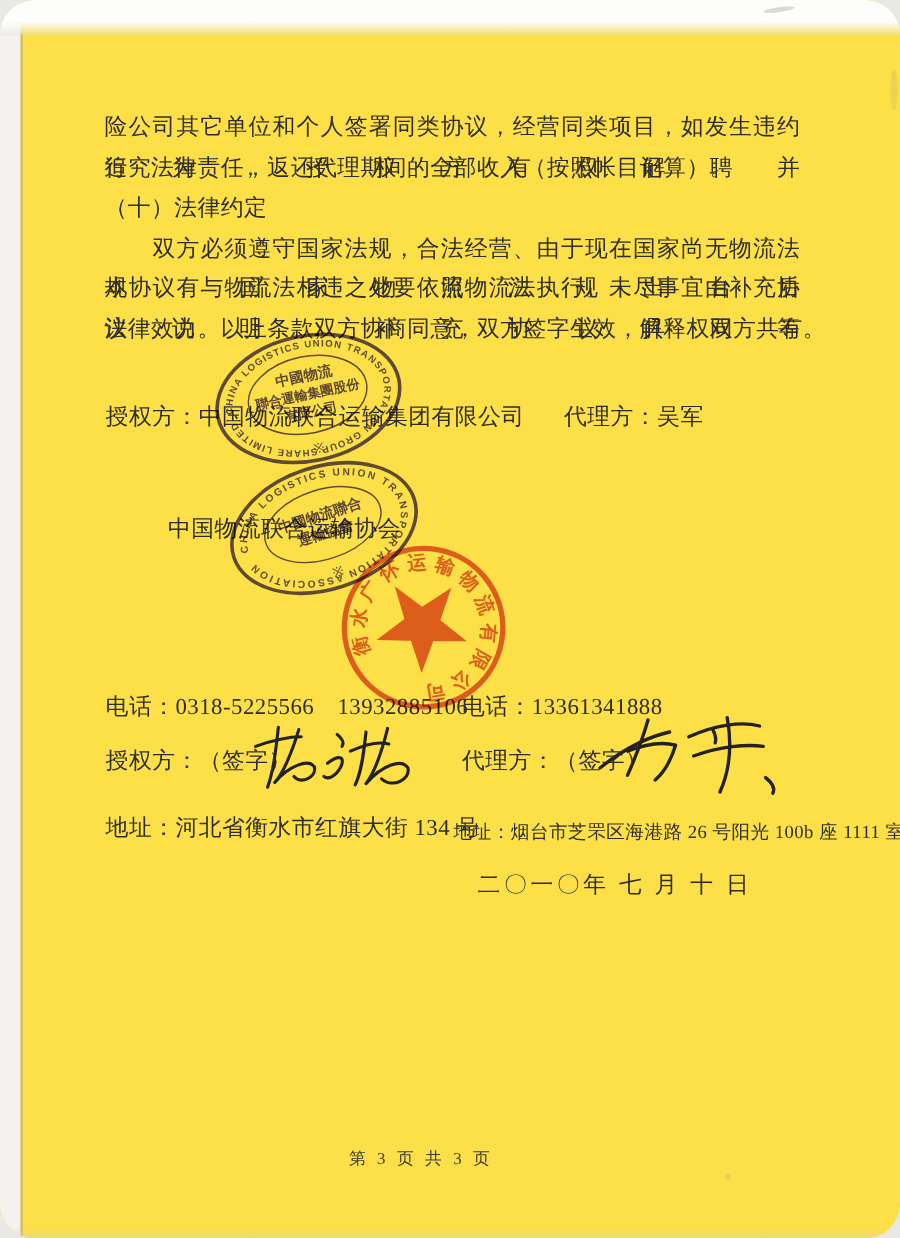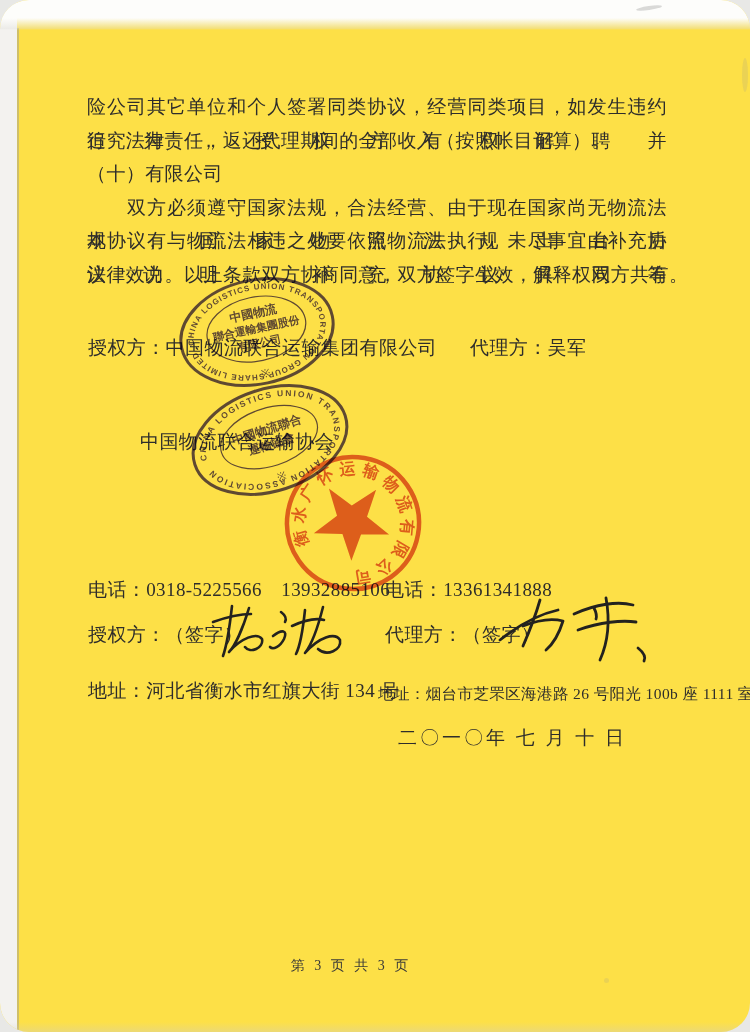--- a/index.html
+++ b/index.html
@@ -42,21 +42,21 @@
   <div class="edge-left-line"></div>
   <div class="edge-top"></div>
   <div class="edge-bottom"></div>
   <div class="smudge sm1"></div>
   <div class="smudge sm2"></div>
   <div class="smudge sm3"></div>
 
   <div class="para">
     <div class="ln just">险公司其它单位和个人签署同类协议，经营同类项目，如发生违约行为，授权方有权解聘并</div>
     <div class="ln">追究法律责任，返还代理期间的全部收入（按照帐目记算）。</div>
-    <div class="ln">（十）有限公司</div>
+    <div class="ln">（十）法律约定</div>
     <div class="ln just">　　双方必须遵守国家法规，合法经营、由于现在国家尚无物流法规，国家物流法规出台后</div>
     <div class="ln just">本协议有与物流法相违之处要依照物流法执行。未尽事宜由补充协议说明，补充协议具同等</div>
     <div class="ln">法律效力。以上条款双方协商同意，双方签字生效，解释权双方共有。</div>
   </div>
 
   <div class="tline" style="left:88px;top:337px;">授权方：中国物流联合运输集团有限公司</div>
   <div class="tline" style="left:470px;top:337px;">代理方：吴军</div>
   <div class="tline" style="left:140px;top:431px;">中国物流联合运输协会</div>
 
   <div class="tline" style="left:88px;top:579px;">电话：0318-5225566　13932885106</div>

